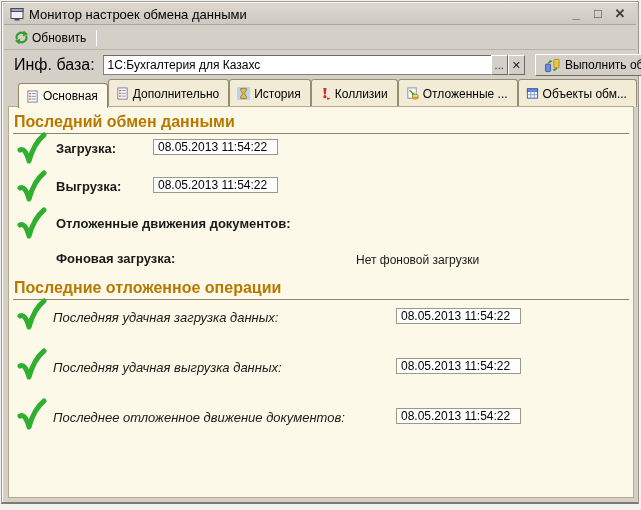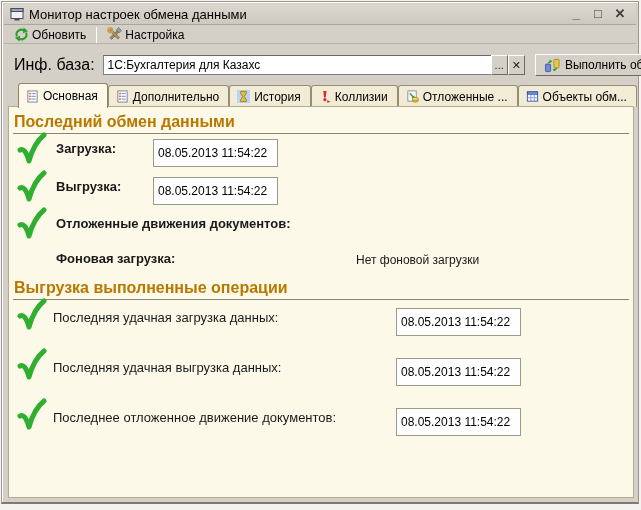--- a/index.html
+++ b/index.html
@@ -25,21 +25,21 @@
     border-bottom:1px solid #aaa69c;
   }
   .titlebar .title { font-size:13px; font-weight:normal; color:#000; flex:1; }
   .winctl { display:flex; gap:10px; align-items:center; padding-right:4px; }
   .winctl span {
     font-size:13px; font-weight:bold; color:#3d3d3d; cursor:default;
     width:12px; text-align:center; line-height:12px;
   }
   
   .toolbar {
-    position:absolute; left:2px; top:24px; right:2px; height:18px;
+    position:absolute; left:2px; top:24px; right:2px; height:24px;
     display:flex; align-items:center; padding:0 4px;
     border-bottom:1px solid #b6b2a8;
   }
   .tool-btn {
     display:flex; align-items:center; gap:3px;
     background:transparent; border:1px solid transparent;
     font-size:12px; color:#000; padding:2px 5px; cursor:pointer;
     font-family:"Liberation Sans", sans-serif;
   }
   .tool-sep { width:1px; height:16px; background:#a8a49a; border-right:1px solid #fff; margin:0 4px; }
@@ -72,43 +72,43 @@
   }
   
   .tabstrip {
     position:absolute; left:2px; top:80px; right:2px; height:25px;
     display:flex; align-items:flex-end; padding:0 0 0 14px; 
   }
   .tab {
     display:flex; align-items:center; gap:4px;
     font-size:12px; color:#000; white-space:nowrap;
     background:#f2ecd7; border:1px solid #968e74; border-bottom:none;
-    border-radius:3px 3px 0 0; padding:3px 9px 3px 7px; height:22px;
+    border-radius:3px 3px 0 0; padding:3px 9px 3px 7px; height:28px;
     cursor:pointer; position:relative; z-index:1;
   }
   .tab.active {
     background:#fcf9e8; height:25px; z-index:3;
     margin-bottom:-1px; border-color:#8e8668;
     font-weight:normal;
   }
   
   .panel {
     position:absolute; left:6px; top:104px; width:626px; height:392px;
     background:#fcf9e8; border:1px solid #b3ab8b; z-index:2;
   }
   .group-hdr {
     position:absolute; left:4px; right:4px;
     font-size:16px; font-weight:bold; color:#b87800;
     border-bottom:1px solid #8a8474; padding:0 0 2px 1px;
   }
   .check { position:absolute; width:30px; height:34px; }
   .row-label-b { position:absolute; font-size:13px; font-weight:bold; color:#1a1a1a; white-space:nowrap; }
-  .row-label   { position:absolute; font-size:13px; color:#1a1a1a; white-space:nowrap; }
+  .row-label   { position:absolute; font-size:13px; color:#1a1a1a; white-space:nowrap;font-style:italic; }
   .date-field {
-    position:absolute; width:125px; height:28px;
+    position:absolute; width:125px; height:16px;
     border:1px solid #9a9a88; background:#fff;
     font-size:12px; padding:1px 4px; color:#000;
     font-family:"Liberation Sans", sans-serif;
   }
   .static-val { position:absolute; font-size:12px; color:#1a1a1a; white-space:nowrap; }
   .icon { display:inline-flex; flex:none; }
 </style>
 </head>
 <body>
 
@@ -136,31 +136,20 @@
         <svg width="15" height="15" viewBox="0 0 16 16">
           <path d="M3.2 10 A5 5 0 0 1 11.2 4.3" fill="none" stroke="#2f9e2f" stroke-width="2.2"></path>
           <polygon points="10.2,0.5 15,4.6 9.4,6.6" fill="#2f9e2f"></polygon>
           <path d="M12.8 6 A5 5 0 0 1 4.8 11.7" fill="none" stroke="#2f9e2f" stroke-width="2.2"></path>
           <polygon points="5.8,15.5 1,11.4 6.6,9.4" fill="#2f9e2f"></polygon>
         </svg>
       </span>
       <span>Обновить</span>
     </button>
     <span class="tool-sep"></span>
-    <button class="tool-btn">
-      <span class="icon">
-        <svg width="15" height="15" viewBox="0 0 16 16">
-          <rect x="7" y="1" width="2.6" height="13" transform="rotate(45 8 8)" fill="#8a8a8a" stroke="#555" stroke-width="0.5"></rect>
-          <rect x="7" y="1" width="2.6" height="13" transform="rotate(-45 8 8)" fill="#b98f4a" stroke="#6d5426" stroke-width="0.5"></rect>
-          <rect x="10.2" y="1.2" width="4.5" height="3.6" transform="rotate(45 12 3.5)" fill="#9a9a9a" stroke="#555" stroke-width="0.5"></rect>
-          <circle cx="3.4" cy="3.4" r="2.4" fill="none" stroke="#c9a23a" stroke-width="1.8"></circle>
-        </svg>
-      </span>
-      <span>Настройка</span>
-    </button>
   </div>
 
   <div class="inforow">
     <span class="lbl">Инф. база:</span>
     <span class="field-wrap">
       <input class="ib-input" type="text" value="1С:Бухгалтерия для Казахс" style="">
       <button class="mini-btn">...</button>
       <button class="mini-btn">✕</button>
     </span>
     <button class="exec-btn">
@@ -275,21 +264,21 @@
     <span class="check" style="left:8px; top:100px;">
       <svg width="30" height="34" viewBox="0 0 30 34">
         <path d="M3 18 Q8 15 12 29 Q17 11 27 3" fill="none" stroke="#2fae2f" stroke-width="5" stroke-linecap="round" stroke-linejoin="round"></path>
       </svg>
     </span>
     <span class="row-label-b" style="left:47px; top:144px;">Фоновая загрузка:</span>
 
     <span class="row-label-b" style="left:47px; top:109px;">Отложенные движения документов:</span>
     <span class="static-val" style="left:347px; top:146px;">Нет фоновой загрузки</span>
 
-    <div class="group-hdr" style="top:172px;">Выгрузка выполненные операции</div>
+    <div class="group-hdr" style="top:172px;">Последние отложенное операции</div>
 
     <span class="check" style="left:8px; top:191px;">
       <svg width="30" height="34" viewBox="0 0 30 34">
         <path d="M3 18 Q8 15 12 29 Q17 11 27 3" fill="none" stroke="#2fae2f" stroke-width="5" stroke-linecap="round" stroke-linejoin="round"></path>
       </svg>
     </span>
     <span class="row-label" style="left:44px; top:203px;">Последняя удачная загрузка данных:</span>
     <input class="date-field" style="left: 387px; top: 201px;" type="text" value="08.05.2013 11:54:22">
 
     <span class="check" style="left:8px; top:241px;">

